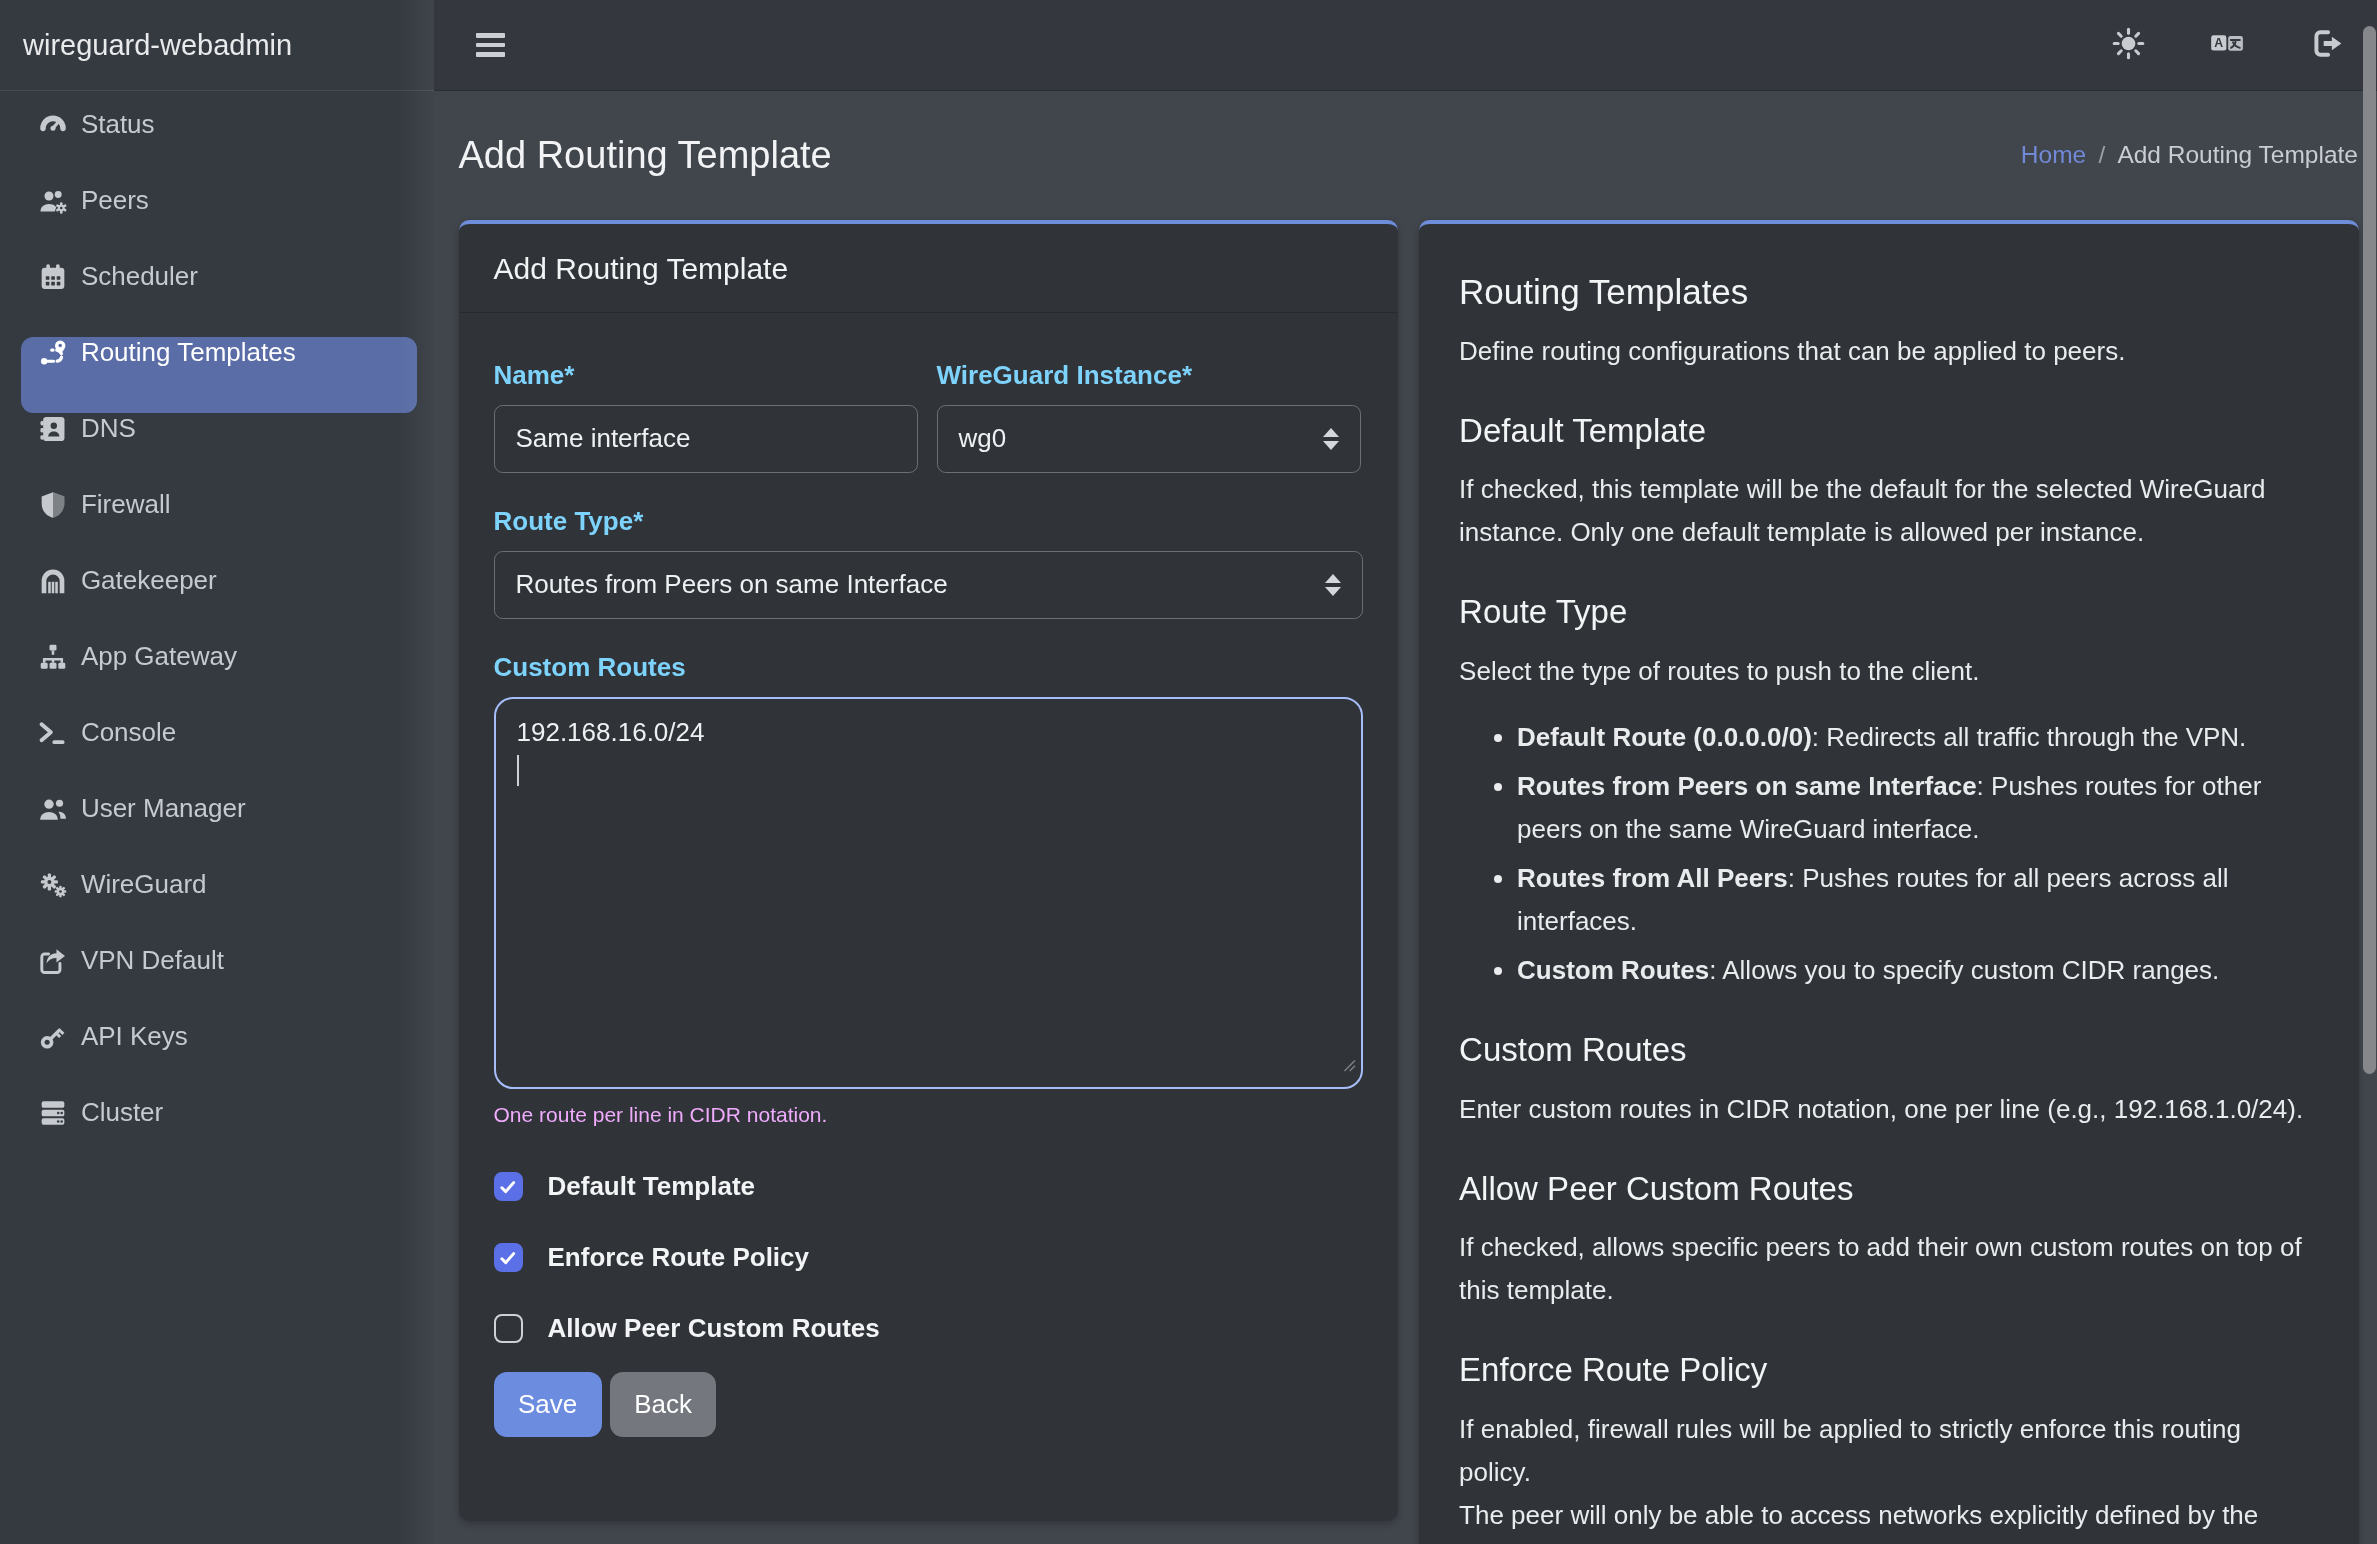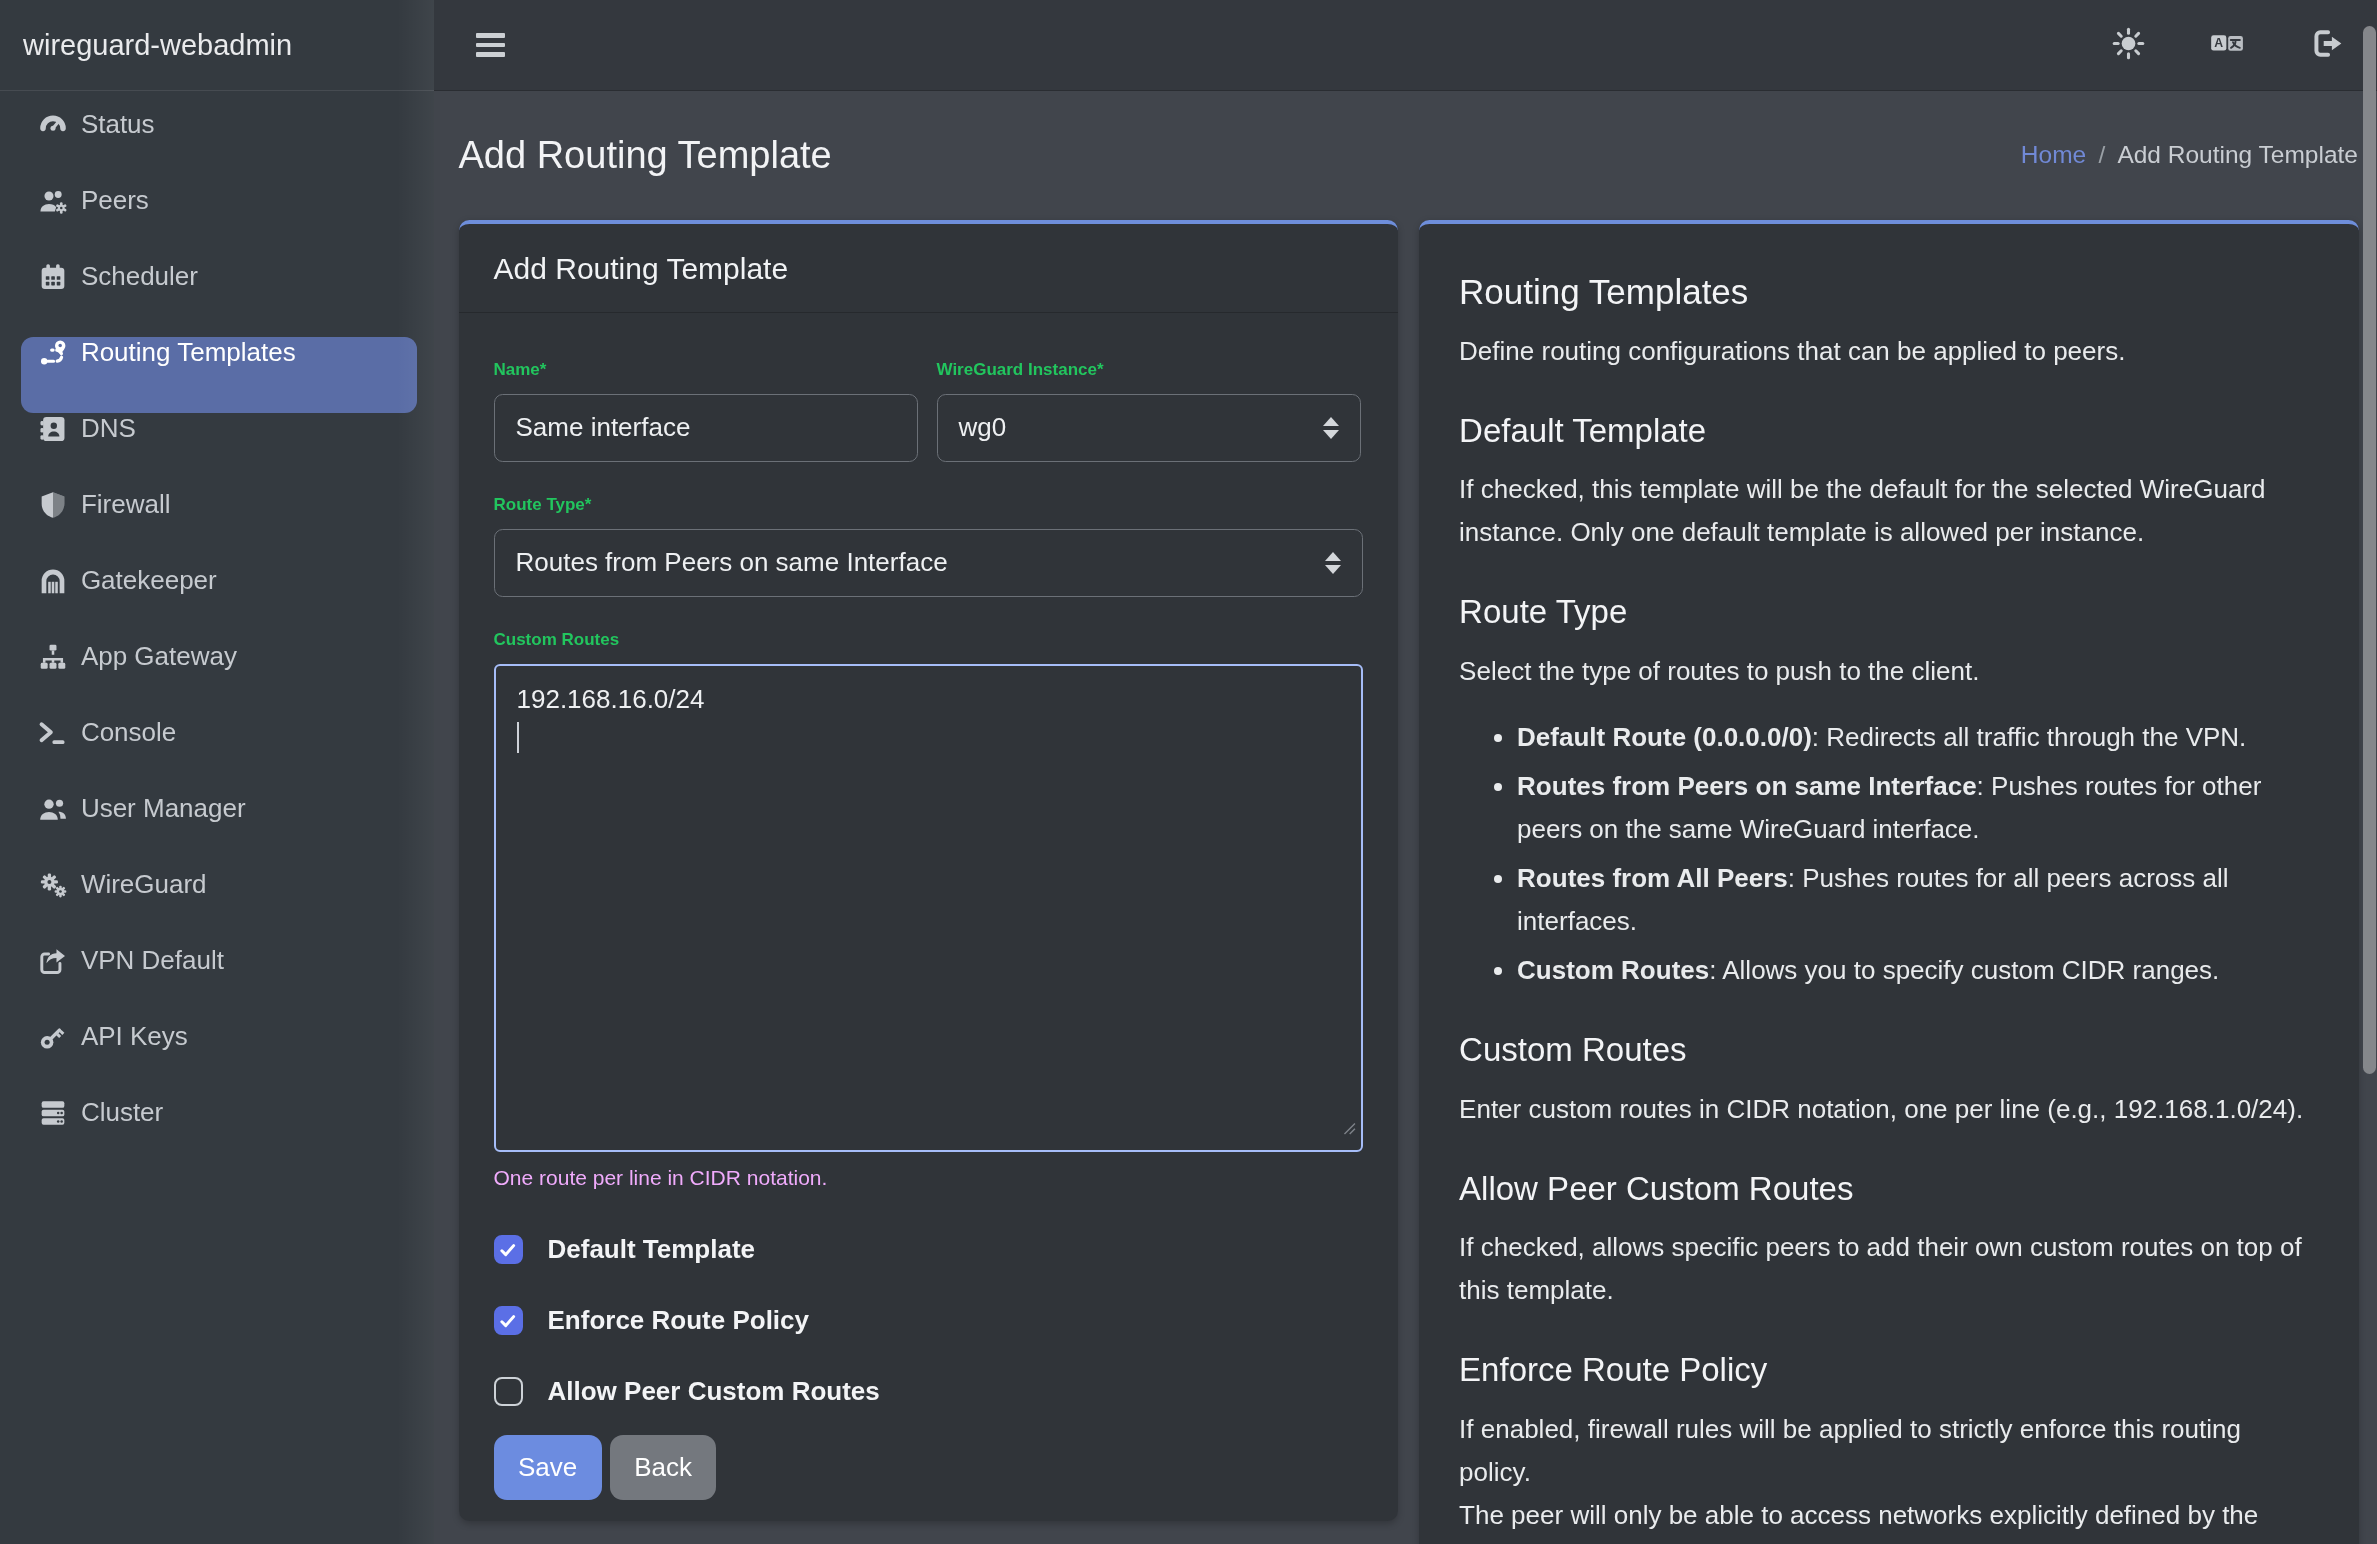--- a/index.html
+++ b/index.html
@@ -58,33 +58,33 @@
   .cards{display:flex;gap:21px;padding:0.9px 18.3px 0 24.5px;align-items:flex-start}
   .card{background:var(--c-card);border-top:4.4px solid var(--c-accent);border-radius:10.5px;
     box-shadow:0 2.6px 7px rgba(0,0,0,.22);width:940px}
   .card.form{height:1301px}
   .card.help{height:1555px}
   .card-header{padding:28px 35px 26px;font-size:30px;color:#f1f3f5;border-bottom:1.7px solid var(--c-line)}
   .card-body{padding:47px 35px 23px}
 
   .row2{display:flex;gap:19px}
   .col{width:424px}
-  .f-label{font-size:17px;font-weight:700;color:#22c55e;margin-bottom:14px}
+  .f-label{font-size:26px;font-weight:700;color:#7dd3fc;margin-bottom:14px}
   .control{width:100%;height:68px;border:1.7px solid var(--c-border);border-radius:8.7px;background:transparent;
     color:#eef0f2;font-size:26px;padding:0 21px;display:flex;align-items:center;outline:none;
     font-family:"Liberation Sans","DejaVu Sans",sans-serif}
   input.control{display:block}
   .select{justify-content:space-between;cursor:pointer}
   .updown{display:flex;flex-direction:column;gap:4.4px;align-items:center}
   .updown i{display:block;width:0;height:0;border-left:8.7px solid transparent;border-right:8.7px solid transparent}
   .updown i.up{border-bottom:9.6px solid #d4d7db}
   .updown i.dn{border-top:9.6px solid #d4d7db}
   .group{margin-top:33px}
 
-  .fake-ta{position:relative;width:100%;height:488px;border:2.6px solid var(--c-focus);border-radius:6px;
+  .fake-ta{position:relative;width:100%;height:392px;border:2.6px solid var(--c-focus);border-radius:19px;
     padding:14px 21px;font-size:26px;line-height:38px;color:#eef0f2;cursor:text}
   .caret{width:2.6px;height:31px;background:#ced2d8;margin-top:4.4px}
   .grip{position:absolute;right:4.4px;bottom:4.4px;opacity:.85}
 
   .hint{margin-top:14px;font-size:21px;color:#f0abfc}
 
   .chk-row{display:flex;align-items:center;margin-top:31px;height:40px}
   .chk-row.first{margin-top:40px}
   .chk{width:29px;height:29px;border-radius:7.9px;border:2.6px solid #cdd2d7;display:flex;align-items:center;
     justify-content:center;cursor:pointer;flex:0 0 29px}

